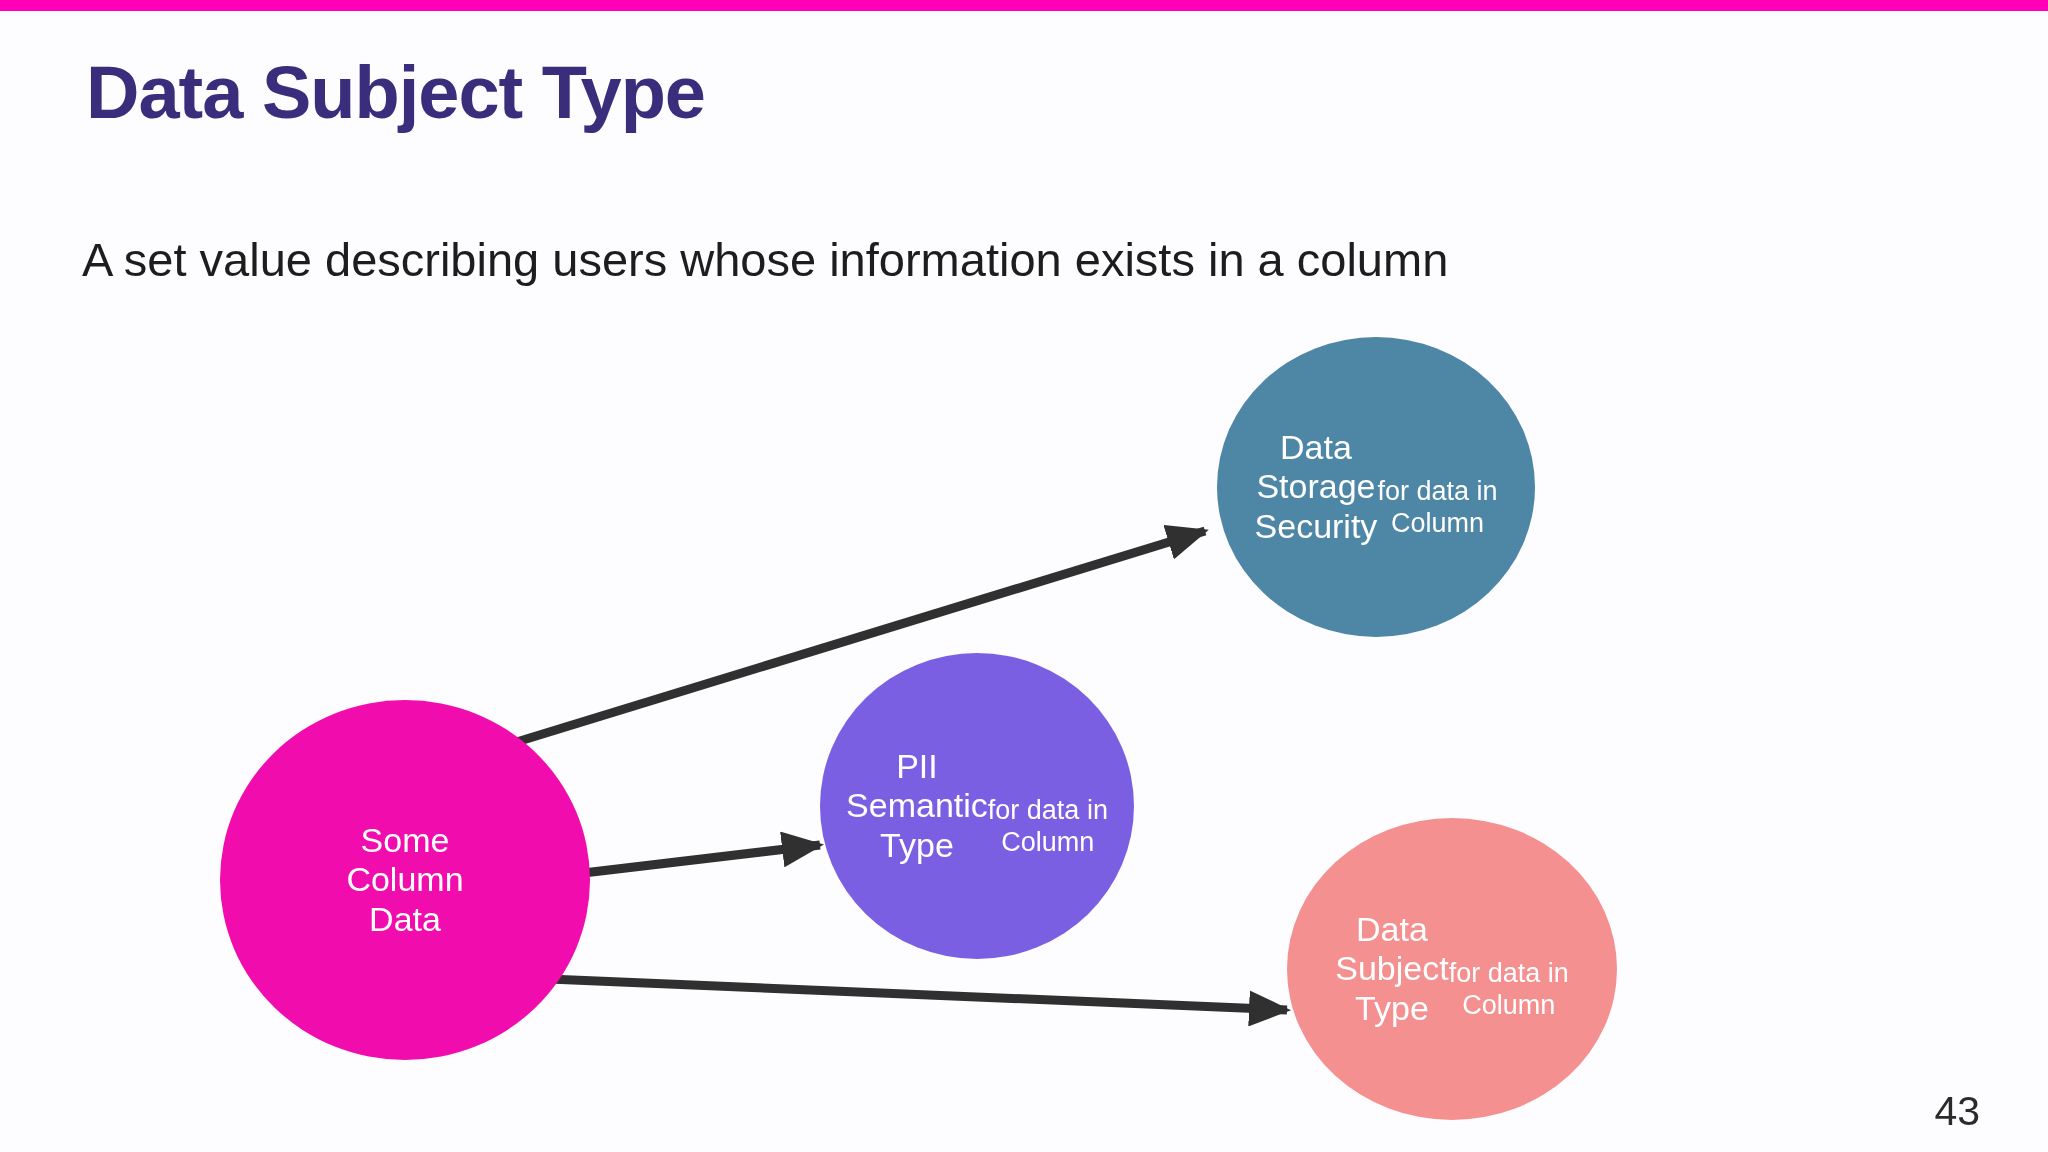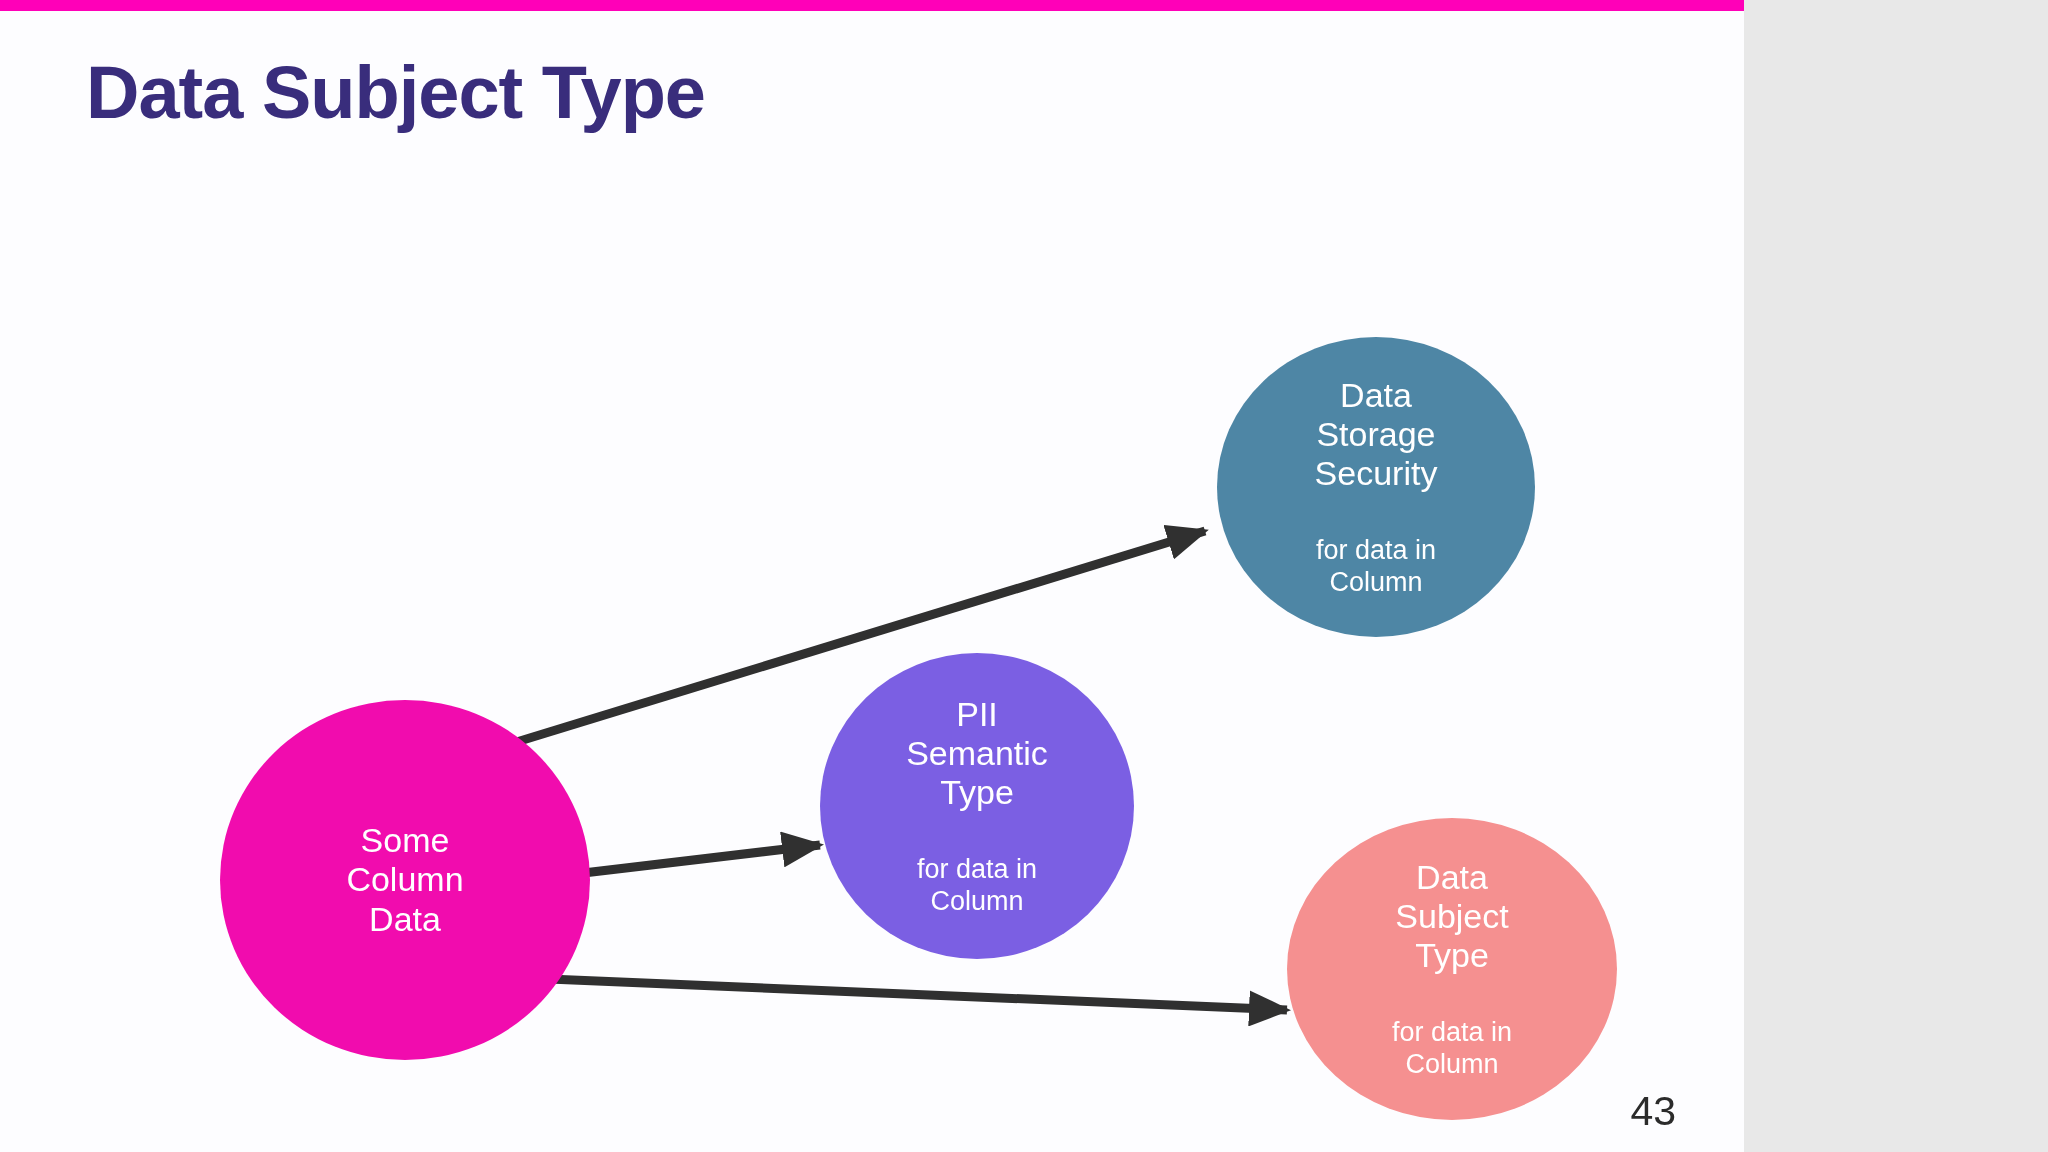--- a/index.html
+++ b/index.html
@@ -3,21 +3,21 @@
 <meta charset="utf-8">
 <style>
   html, body {
     margin: 0;
     padding: 0;
     background: #e8e8e8;
     font-family: "Liberation Sans", sans-serif;
   }
   #slide {
     position: relative;
-    width: 1744px;
+    width: 2048px;
     height: 1152px;
     background: #FDFDFF;
     overflow: hidden;
   }
   .topbar {
     position: absolute;
     left: 0; top: 0;
     width: 100%; height: 11px;
     background: #FF00B8;
   }
@@ -60,21 +60,21 @@
   }
   .arrow-layer {
     position: absolute;
     left: 0; top: 0;
     width: 2048px; height: 1152px;
   }
   .node {
     position: absolute;
     border-radius: 50%;
     display: flex;
-    flex-direction: column;
+    flex-direction: row;
     align-items: center;
     justify-content: center;
     text-align: center;
     color: #ffffff;
   }
   .node-label {
     font-size: 34px;
     line-height: 1.15;
     white-space: pre-line;
   }
@@ -113,20 +113,21 @@
 </style>
 </head>
 <body>
 
 <div id="slide">
 
   <div class="topbar"></div>
 
   <h1 class="slide-title">Data Subject Type</h1>
 
+  <p class="slide-desc">A set value describing users whose information exists in a column</p>
 
 
   <svg class="arrow-layer" viewBox="0 0 2048 1152">
     <defs>
       <marker id="ah" markerUnits="userSpaceOnUse" markerWidth="44" markerHeight="36" refX="38" refY="18" orient="auto">
         <path d="M0,0 L42,18 L0,36 Z" fill="#303030"></path>
       </marker>
     </defs>
     <line x1="497" y1="748" x2="1205" y2="531" stroke="#303030" stroke-width="9" marker-end="url(#ah)"></line>
     <line x1="575" y1="874" x2="820" y2="845" stroke="#303030" stroke-width="9" marker-end="url(#ah)"></line>

